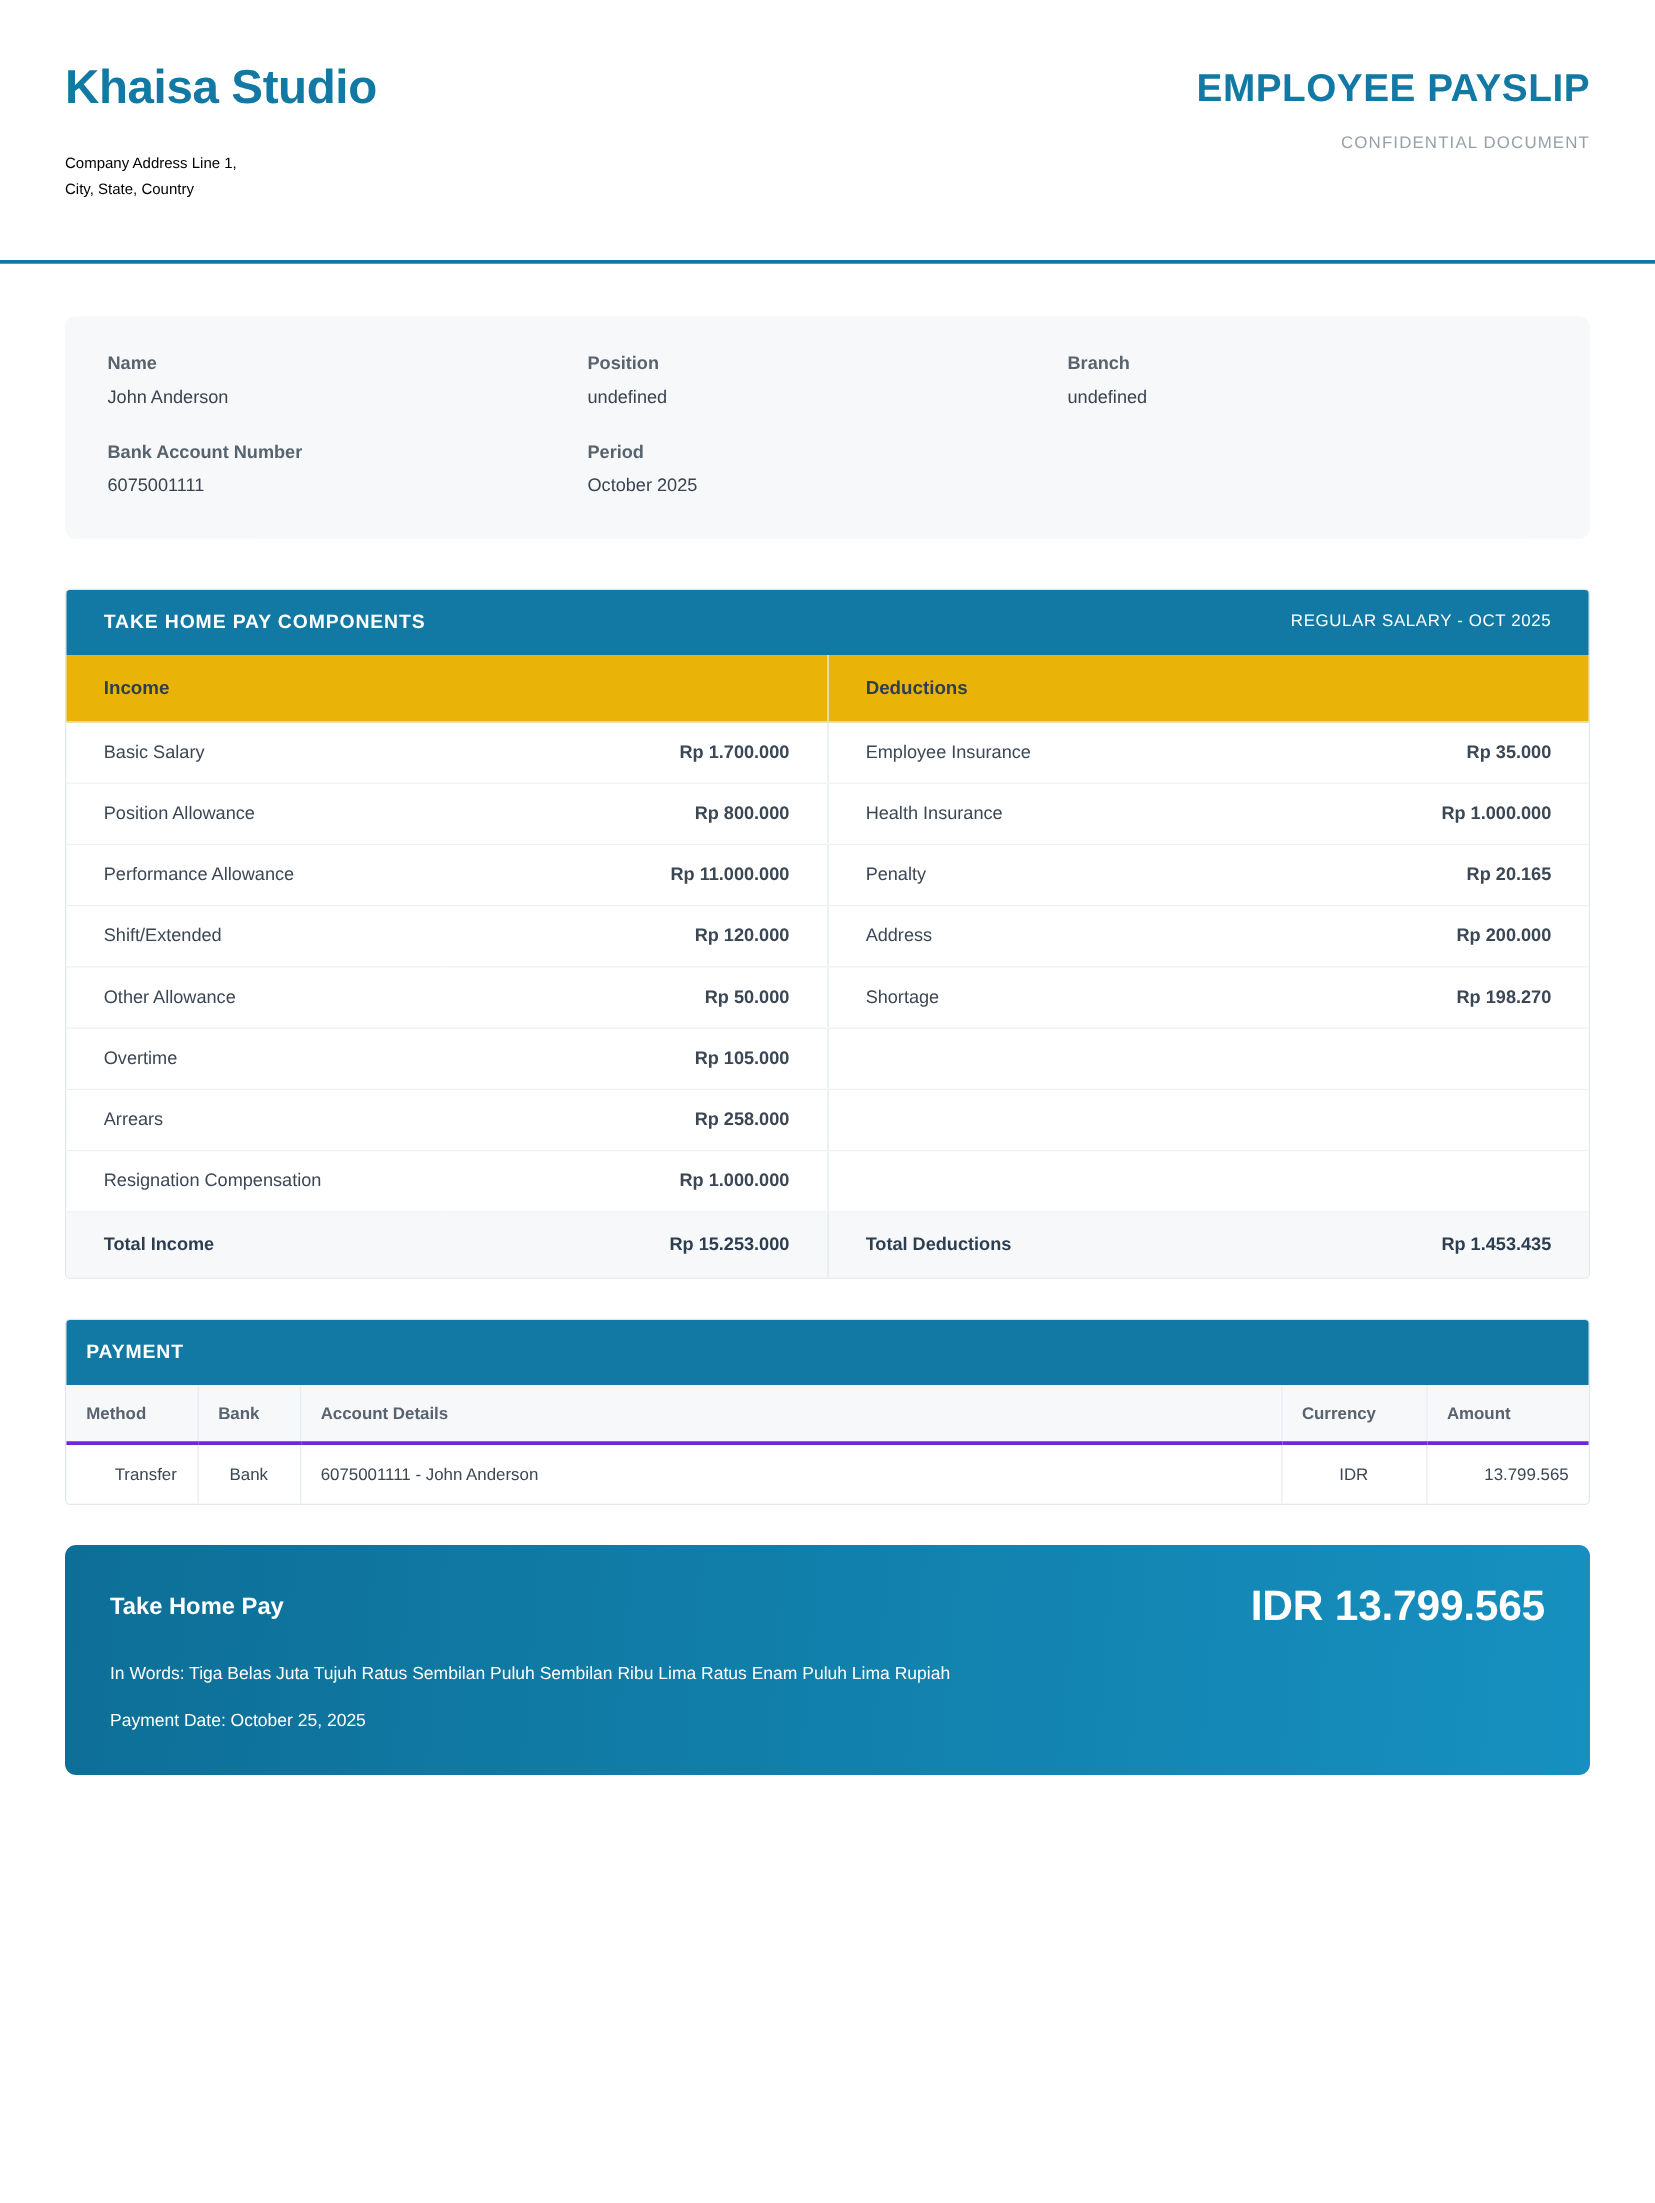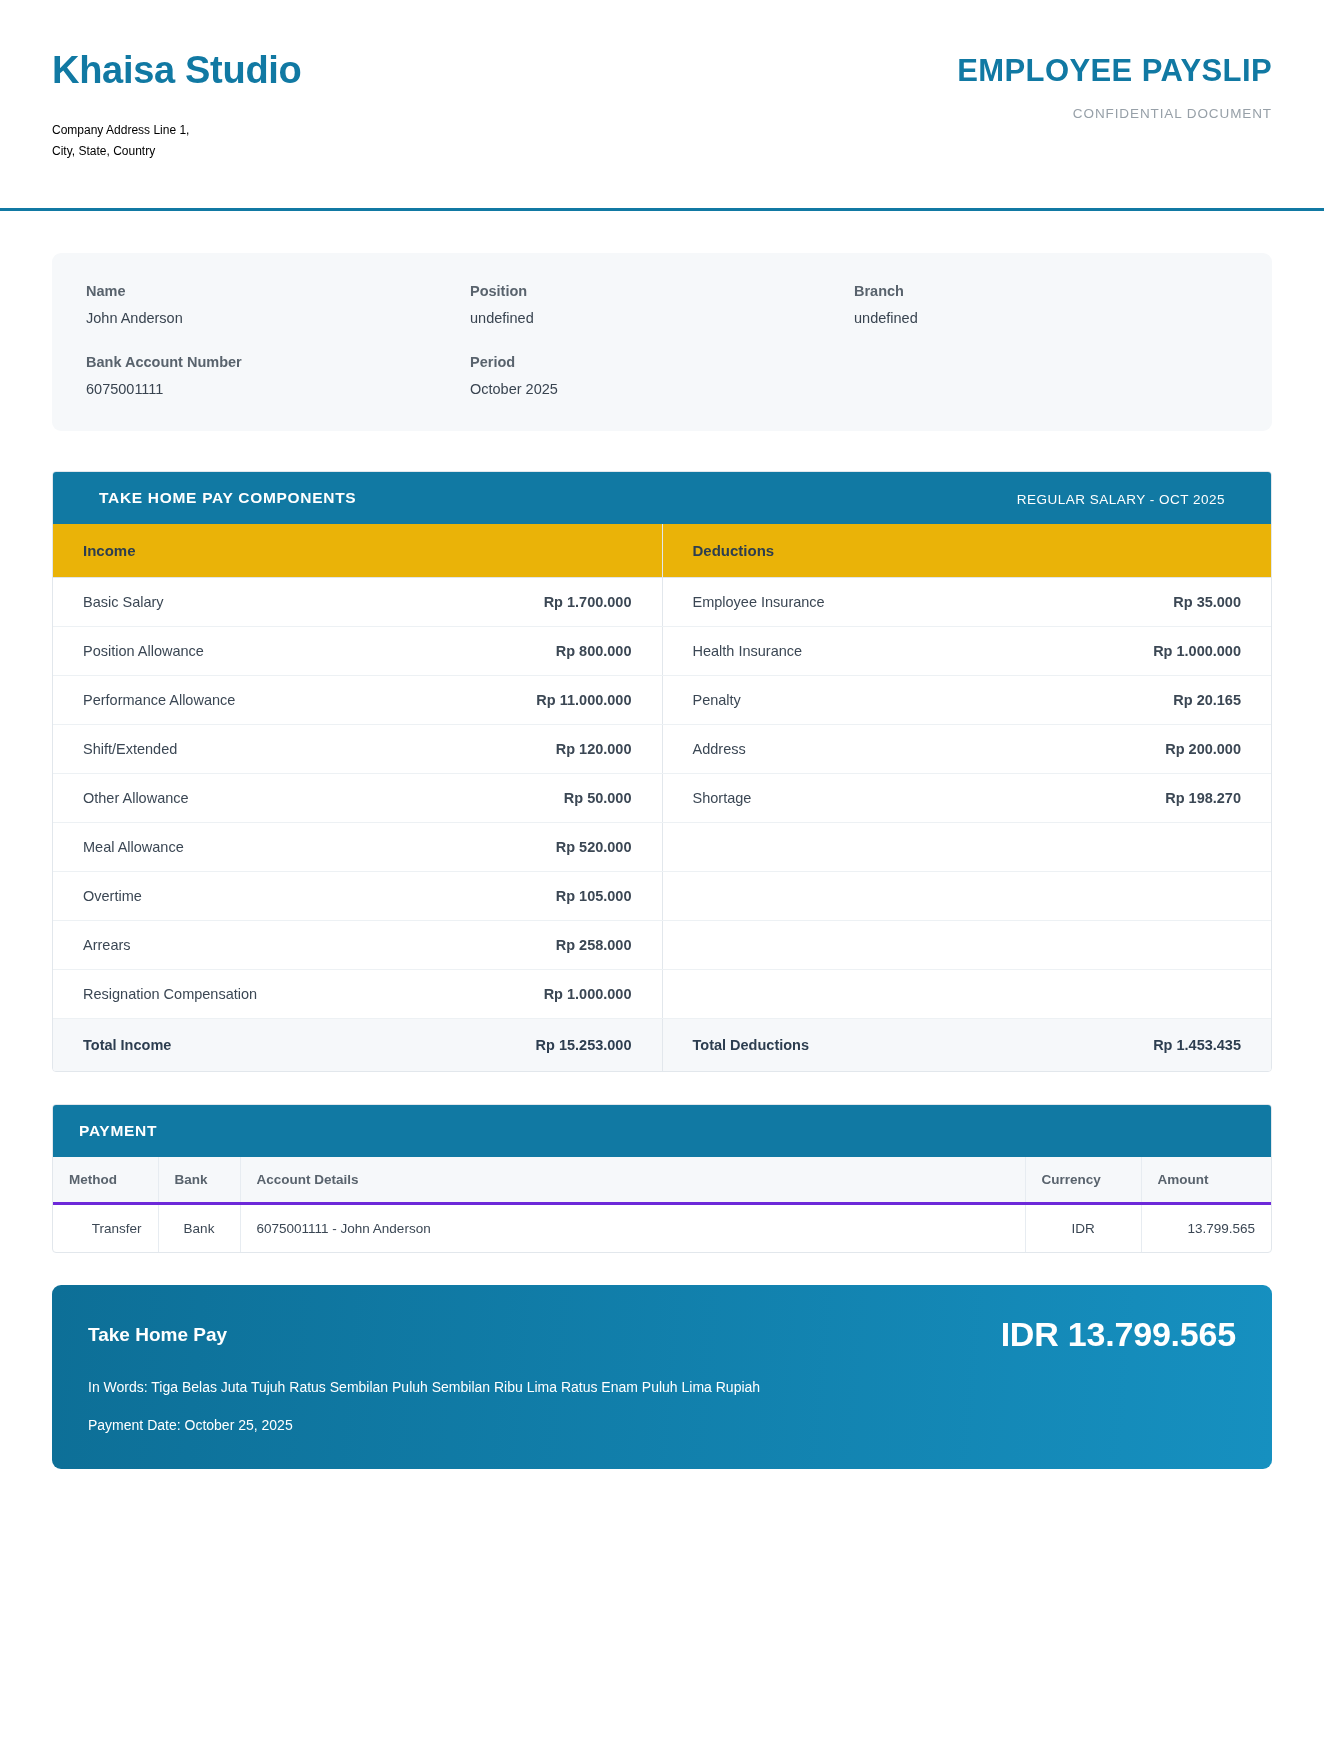--- a/index.html
+++ b/index.html
@@ -106,22 +106,22 @@
     border: 1px solid #e2e7ec;
     border-radius: 4px;
     overflow: hidden;
   }
 
   .bar {
     background: #1179a3;
     color: #ffffff;
     display: flex;
     justify-content: space-between;
-    align-items: flex-end;
-    padding: 17px 46px;
+    align-items: flex-start;
+    padding: 17px 30px;
   }
 
   .bar-title {
     font-size: 15.5px;
     font-weight: bold;
     letter-spacing: 0.7px;
   }
 
   .bar-sub {
     font-size: 13.5px;
@@ -183,21 +183,21 @@
   .pay-card {
     margin: 32px 52px 0 52px;
     border: 1px solid #e2e7ec;
     border-radius: 4px;
     overflow: hidden;
   }
 
   .pay-bar {
     background: #1179a3;
     color: #ffffff;
-    padding: 17px 26px;
+    padding: 17px 16px;
     font-size: 15.5px;
     font-weight: bold;
     letter-spacing: 0.7px;
   }
 
   table.pay {
     width: 100%;
     border-collapse: collapse;
   }
 
@@ -342,26 +342,20 @@
             <td class="label-cell">Shift/Extended</td>
             <td class="amount amount-cell">Rp 120.000</td>
             <td class="label-cell vsep">Address</td>
             <td class="amount amount-cell">Rp 200.000</td>
           </tr>
           <tr>
             <td class="label-cell">Other Allowance</td>
             <td class="amount amount-cell">Rp 50.000</td>
             <td class="label-cell vsep">Shortage</td>
             <td class="amount amount-cell">Rp 198.270</td>
-          </tr>
-          <tr>
-            <td class="label-cell">Meal Allowance</td>
-            <td class="amount amount-cell">Rp 520.000</td>
-            <td class="label-cell vsep empty-cell"></td>
-            <td class="amount amount-cell empty-cell"></td>
           </tr>
           <tr>
             <td class="label-cell">Overtime</td>
             <td class="amount amount-cell">Rp 105.000</td>
             <td class="label-cell vsep empty-cell"></td>
             <td class="amount amount-cell empty-cell"></td>
           </tr>
           <tr>
             <td class="label-cell">Arrears</td>
             <td class="amount amount-cell">Rp 258.000</td>

